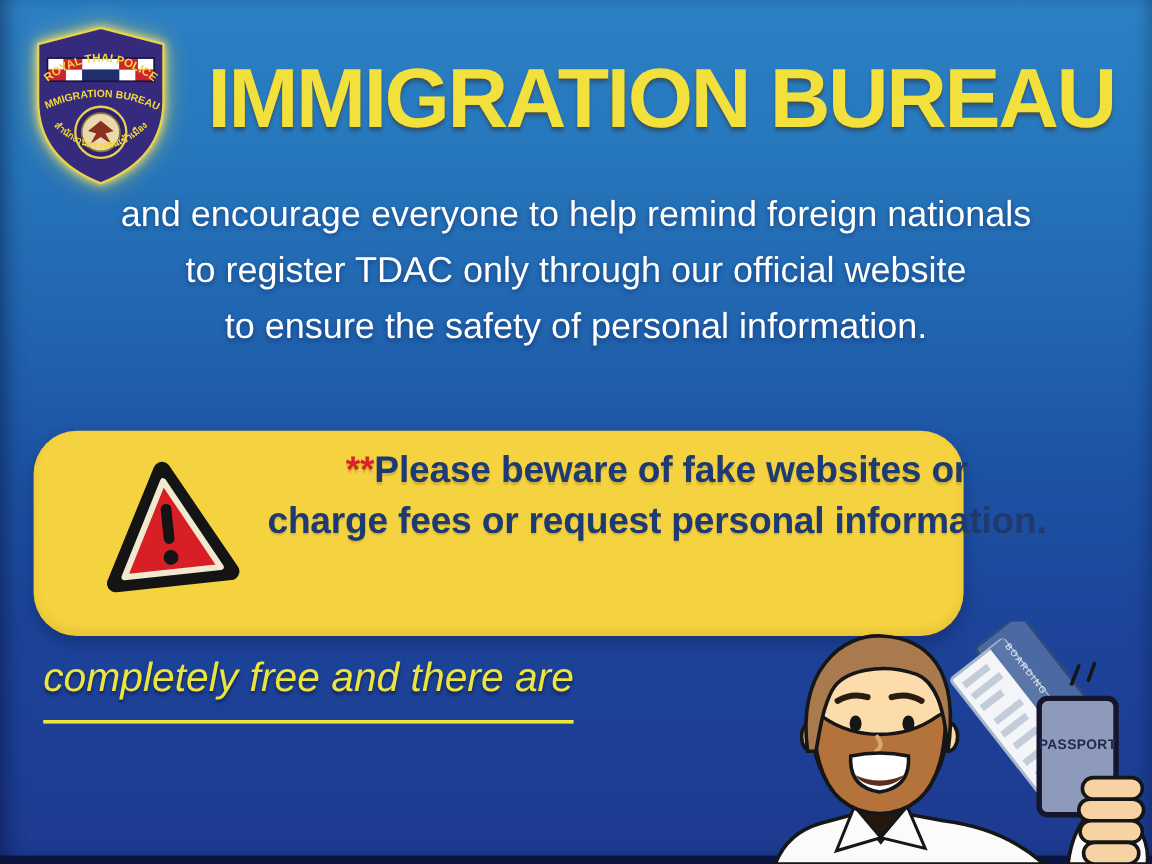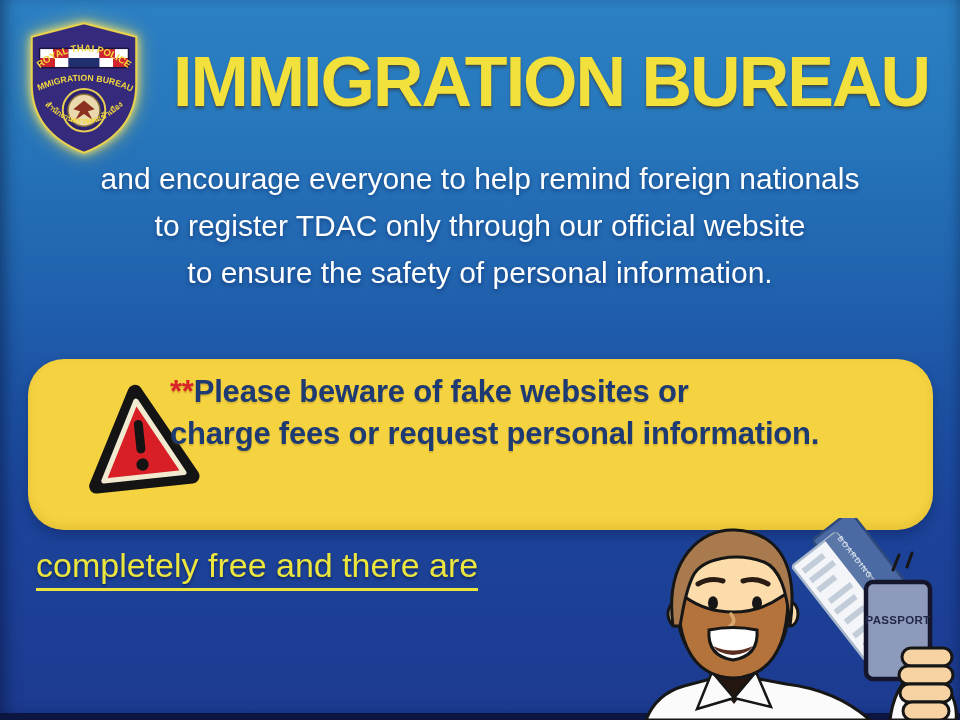--- a/index.html
+++ b/index.html
@@ -20,44 +20,46 @@
     font-size:70px;font-weight:700;letter-spacing:-2px;color:#f2e03c;
     text-shadow:0 3px 3px rgba(45,25,5,.35),0 1px 0 rgba(120,90,10,.5);
     white-space:nowrap;
   }
   .intro{
     position:absolute;left:0;top:155px;width:960px;text-align:center;
     color:#ffffff;font-size:30px;line-height:47px;font-weight:500;
     text-shadow:0 2px 4px rgba(0,20,70,.45);
   }
   .warning-box{
-    position:absolute;left:28px;top:359px;width:905px;height:171px;
+    position:absolute;left:28px;top:359px;width:775px;height:171px;
     background:#f5d23f;border-radius:36px;z-index:2;
     box-shadow:0 6px 12px rgba(8,16,60,.30),inset 0 -4px 8px rgba(140,100,0,.14);
+    text-align:center;
   }
   .warning-tri{
     position:absolute;left:56px;top:24px;width:112px;height:114px;
     transform:rotate(-6deg);
   }
   .warning-text{
     position:absolute;left:142px;top:12px;width:755px;
     font-size:31px;font-weight:700;line-height:42px;color:#1e3a73;
     letter-spacing:-.2px;text-shadow:0 2px 1px rgba(120,85,0,.22);
   }
   .ast{color:#d9232b;}
   .free-note{
     position:absolute;left:36px;top:548px;z-index:1;
     font-size:34px;font-weight:500;line-height:1;
     text-shadow:0 2px 3px rgba(0,10,40,.5);
   }
   .free-note .line{margin-bottom:18px;white-space:nowrap;}
   .free-note .white{color:#ffffff;}
   .free-note .ul{
     color:#ece53e;display:inline-block;border-bottom:3px solid #ece53e;
-    padding-bottom:6px;
+    padding-bottom:18px;
+    font-style:italic;
   }
   .man{position:absolute;left:640px;top:518px;width:320px;height:202px;z-index:3;}
   .bottom-strip{position:absolute;left:0;bottom:0;width:960px;height:7px;background:#0c1540;z-index:1;}
 </style>
 </head>
 <body>
 
 <div class="poster">
 
   <svg class="badge" viewBox="0 0 120 140">

